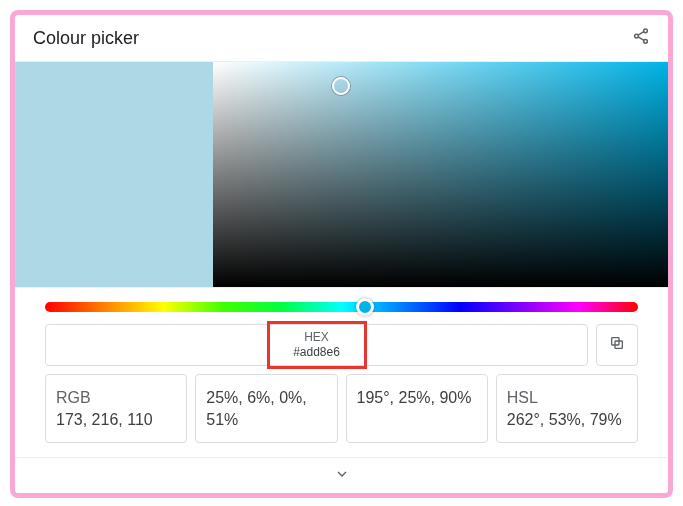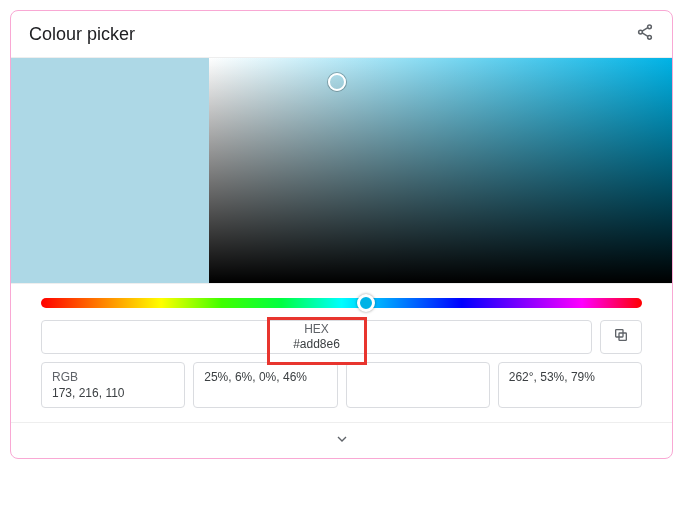--- a/index.html
+++ b/index.html
@@ -9,21 +9,21 @@
     }
     body {
       font-family: Arial, "Helvetica Neue", Helvetica, sans-serif;
       background: #fff;
       width: 683px;
       height: 506px;
       position: relative;
       padding: 10px;
     }
     .card {
-      border: 1px solid #f9a8d4;
+      border: 5px solid #f9a8d4;
       border-radius: 8px;
       overflow: hidden;
     }
     .header {
       display: flex;
       justify-content: space-between;
       align-items: center;
       padding: 12px 18px;
     }
     .header-title {
@@ -91,21 +91,21 @@
     .hex-row {
       display: flex;
       align-items: stretch;
       padding: 2px 30px 6px;
       gap: 8px;
     }
     .hex-box {
       flex: 1;
       border: 1px solid #dadce0;
       border-radius: 4px;
-      height: 34px;
+      height: 42px;
       display: flex;
       align-items: center;
       justify-content: center;
       position: relative;
     }
     .hex-inner {
       text-align: center;
       font-size: 12px;
       color: #3c4043;
       line-height: 1.25;
@@ -135,22 +135,22 @@
     }
     .formats-row {
       display: flex;
       gap: 8px;
       padding: 2px 30px 14px;
     }
     .format-box {
       flex: 1;
       border: 1px solid #dadce0;
       border-radius: 4px;
-      padding: 6px 10px;
-      font-size: 12px;
+      padding: 12px 10px;
+      font-size: 16px;
       color: #3c4043;
       line-height: 1.35;
       cursor: pointer;
     }
     .format-label {
       color: #5f6368;
     }
     .expander {
       border-top: 1px solid #eee;
       height: 36px;
@@ -209,25 +209,27 @@
       </span>
     </div>
   </div>
 
   <div class="formats-row">
     <div class="format-box">
       <div class="format-label">RGB</div>
       <div>173, 216, 110</div>
     </div>
     <div class="format-box">
-      <div>25%, 6%, 0%, 46%</div>
-    </div>
-    <div class="format-box">
-    </div>
-    <div class="format-box">
+      <div>25%, 6%, 0%, 51%</div>
+    </div>
+    <div class="format-box">
+      <div>195°, 25%, 90%</div>
+    </div>
+    <div class="format-box">
+      <div class="format-label">HSL</div>
       <div>262°, 53%, 79%</div>
     </div>
   </div>
 
   <div class="expander">
     <span>
       <svg width="16" height="16" viewBox="0 0 24 24" fill="none" stroke="currentColor" stroke-width="2">
         <polyline points="6 9 12 15 18 9"></polyline>
       </svg>
     </span>

